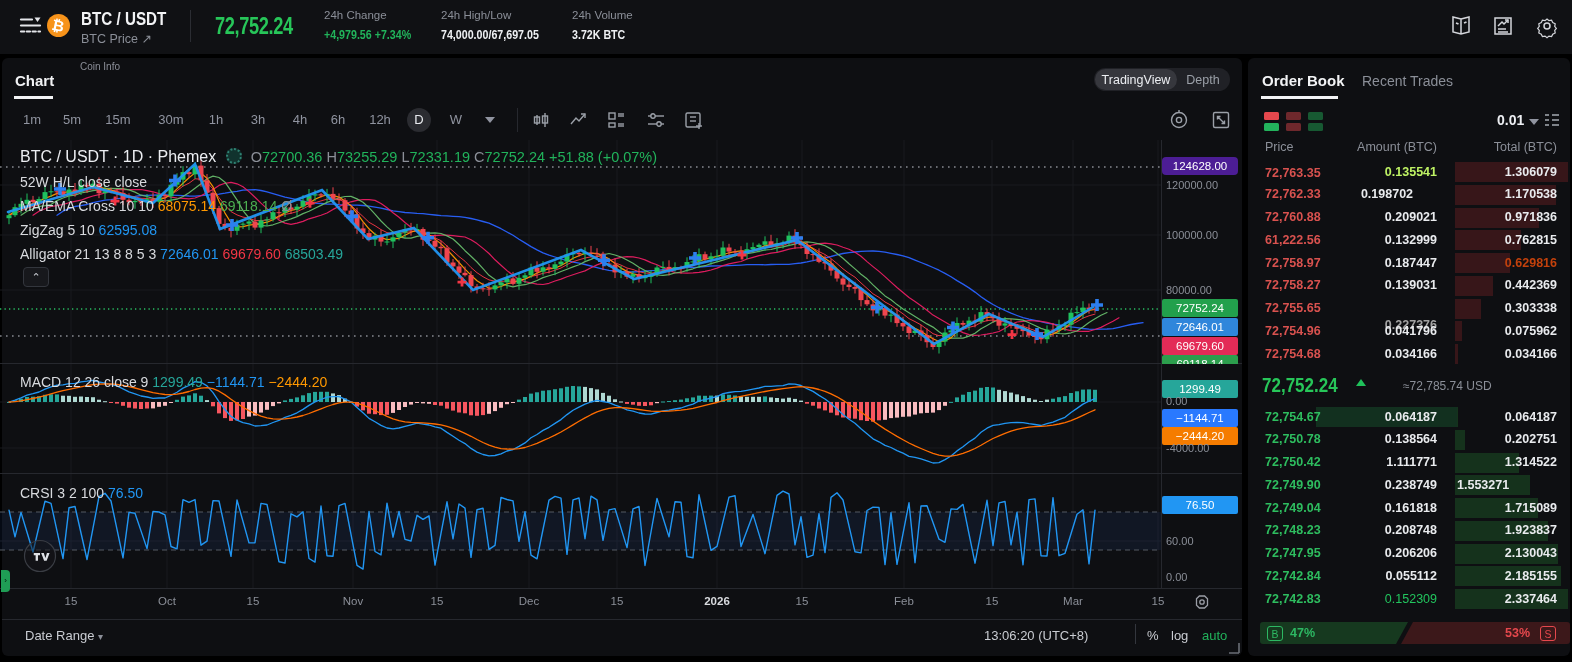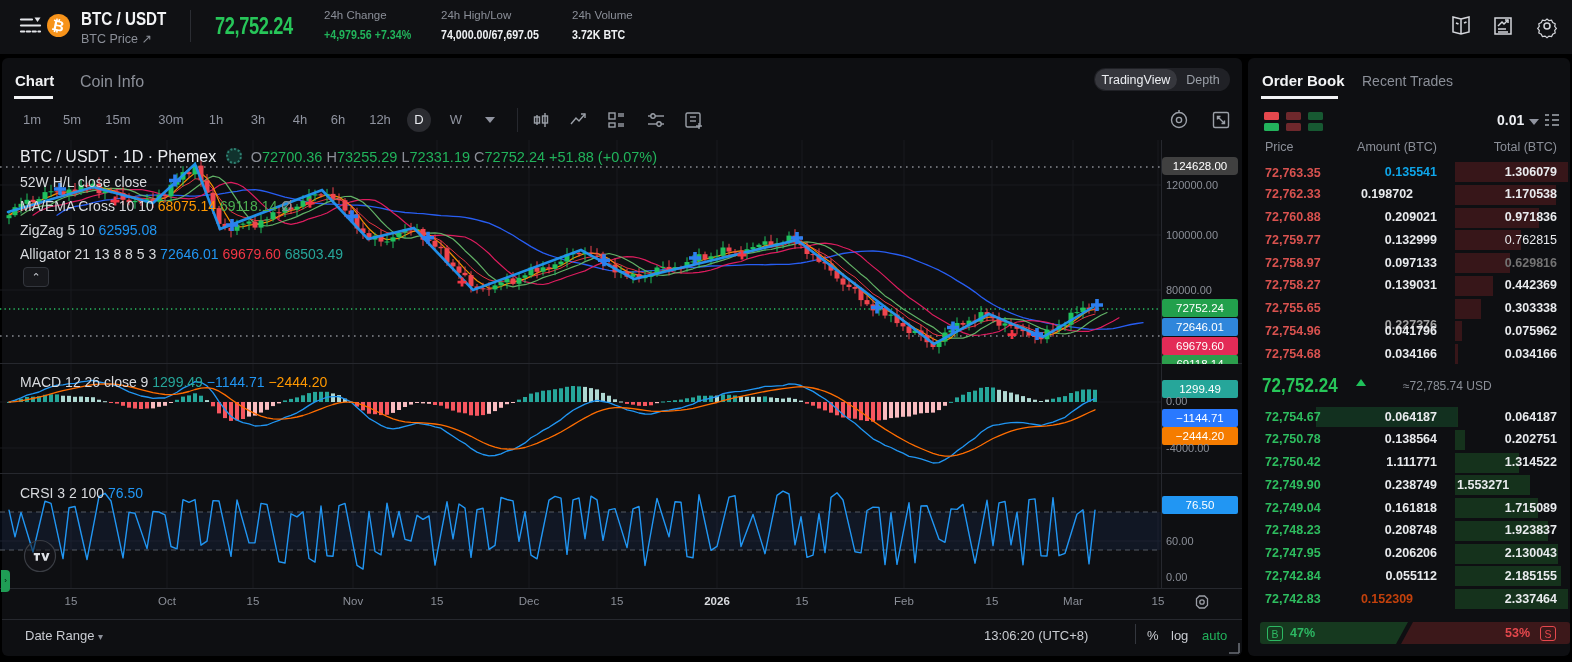--- a/index.html
+++ b/index.html
@@ -43,21 +43,21 @@
       </g>
 <g transform="translate(107,20)">
         <circle cx="0" cy="0" r="3"></circle>
         <path d="M0,-8.5 l2.4,2 3.2,-0.6 1.4,3 3,1.4 -0.6,3.2 2,2.4 -2,2.4 0.6,3.2 -3,1.4 -1.4,3 -3.2,-0.6 -2.4,2 -2.4,-2 -3.2,0.6 -1.4,-3 -3,-1.4 0.6,-3.2 -2,-2.4 2,-2.4 -0.6,-3.2 3,-1.4 1.4,-3 3.2,0.6 z" transform="scale(0.82)"></path>
       </g>
 </g>
   </svg>
 
 <div style="position:absolute;left:15px;top:72px;font-size:15px;font-weight:700;color:#f2f3f5">Chart</div>
 <div style="position:absolute;left:14px;top:96px;width:39px;height:3px;background:#f2f3f5"></div>
-<div style="position:absolute;left:80px;top:73px;font-size:16px;color:#8b8f98">Coin Info</div>
+<div style="position:absolute;left:80px;top:61px;font-size:10px;color:#8b8f98">Coin Info</div>
 <div style="position:absolute;left:1094px;top:68px;width:136px;height:23px;background:#202126;border-radius:12px"></div>
 <div style="position:absolute;left:1095px;top:69px;width:82px;height:21px;background:#36373d;border-radius:11px"></div>
 <div style="position:absolute;left:1136px;top:73px;transform:translateX(-50%);font-size:12.5px;color:#eceef2">TradingView</div>
 <div style="position:absolute;left:1203px;top:73px;transform:translateX(-50%);font-size:12.5px;color:#9ba0a8">Depth</div>
 
 <div style="position:absolute;left:32px;top:112px;transform:translateX(-50%);font-size:13px;color:#9094a0">1m</div>
 <div style="position:absolute;left:72px;top:112px;transform:translateX(-50%);font-size:13px;color:#9094a0">5m</div>
 <div style="position:absolute;left:118px;top:112px;transform:translateX(-50%);font-size:13px;color:#9094a0">15m</div>
 <div style="position:absolute;left:171px;top:112px;transform:translateX(-50%);font-size:13px;color:#9094a0">30m</div>
 <div style="position:absolute;left:216px;top:112px;transform:translateX(-50%);font-size:13px;color:#9094a0">1h</div>
@@ -747,21 +747,21 @@
  <span style="color:#8b8f98">O</span><span style="color:#21b35b">72700.36</span> <span style="color:#8b8f98">H</span><span style="color:#21b35b">73255.29</span> <span style="color:#8b8f98">L</span><span style="color:#21b35b">72331.19</span> <span style="color:#8b8f98">C</span><span style="color:#21b35b">72752.24 +51.88 (+0.07%)</span></span></div>
 <div style="position:absolute;left:20px;top:174px;font-size:14px;color:#d8dade">52W H/L close close</div>
 <div style="position:absolute;left:20px;top:198px;font-size:14px;color:#d8dade">MA/EMA Cross 10 10 <span style="color:#ff9800">68075.14</span> <span style="color:#4caf50">69118.14</span> <span style="color:#8b8f98">Ø</span></div>
 <div style="position:absolute;left:20px;top:222px;font-size:14px;color:#d8dade">ZigZag 5 10 <span style="color:#2196f3">62595.08</span></div>
 <div style="position:absolute;left:20px;top:246px;font-size:14px;color:#d8dade">Alligator 21 13 8 8 5 3 <span style="color:#2196f3">72646.01</span> <span style="color:#f23645">69679.60</span> <span style="color:#26a69a">68503.49</span></div>
 <div style="position:absolute;left:23px;top:267px;width:26px;height:20px;border:1px solid #33363d;border-radius:4px;background:#17181c;color:#c8cbd1;text-align:center;font-size:11px;line-height:19px">⌃</div>
 <div style="position:absolute;left:20px;top:374px;font-size:14px;color:#d8dade">MACD 12 26 close 9 <span style="color:#26A69A">1299.49</span> <span style="color:#2196f3">−1144.71</span> <span style="color:#ff9800">−2444.20</span></div>
 <div style="position:absolute;left:20px;top:485px;font-size:14px;color:#d8dade">CRSI 3 2 100 <span style="color:#2196f3">76.50</span></div>
 <div style="position:absolute;left:1px;top:570px;width:9px;height:22px;background:#1f9d55;border-radius:0 4px 4px 0;color:#03180b;font-size:8px;line-height:22px;text-align:center">›</div>
 
-<div style="position:absolute;left:1162px;top:157px;width:76px;height:18px;background:#404040;border-radius:4px;color:#fff;font-size:11.5px;line-height:18px;text-align:center;">124628.00</div>
+<div style="position:absolute;left:1162px;top:157px;width:76px;height:18px;background:#4c1d95;border-radius:4px;color:#fff;font-size:11.5px;line-height:18px;text-align:center;">124628.00</div>
 <div style="position:absolute;left:1166px;top:179px;font-size:11px;color:#8b8f98;line-height:12px">120000.00</div>
 <div style="position:absolute;left:1166px;top:229px;font-size:11px;color:#8b8f98;line-height:12px">100000.00</div>
 <div style="position:absolute;left:1166px;top:284px;font-size:11px;color:#8b8f98;line-height:12px">80000.00</div>
 <div style="position:absolute;left:1162px;top:299px;width:76px;height:18px;background:#22a04c;border-radius:2px;color:#fff;font-size:11.5px;line-height:18px;text-align:center;">72752.24</div>
 <div style="position:absolute;left:1162px;top:318px;width:76px;height:18px;background:#2f86db;border-radius:2px;color:#fff;font-size:11.5px;line-height:18px;text-align:center;">72646.01</div>
 <div style="position:absolute;left:1162px;top:337px;width:76px;height:18px;background:#e32b57;border-radius:2px;color:#fff;font-size:11.5px;line-height:18px;text-align:center;">69679.60</div>
 <div style="position:absolute;left:1162px;top:355px;width:76px;height:8.5px;overflow:hidden">
     <div style="width:76px;height:18px;background:#2c9e4d;border-radius:2px;color:#fff;font-size:11.5px;line-height:18px;text-align:center">69118.14</div>
   </div>
 <div style="position:absolute;left:1162px;top:380px;width:76px;height:18px;background:#26A69A;border-radius:2px;color:#fff;font-size:11.5px;line-height:18px;text-align:center;">1299.49</div>
@@ -805,38 +805,38 @@
       <line x1="8" y1="8" x2="15" y2="8"></line>
       <line x1="1" y1="13" x2="5" y2="13"></line>
       <line x1="8" y1="13" x2="15" y2="13"></line>
     </g>
   </svg>
 <div style="position:absolute;left:1265px;top:140px;font-size:12.5px;color:#8b8f98">Price</div>
 <div style="position:absolute;left:1337px;top:140px;width:100px;text-align:right;font-size:12.5px;color:#8b8f98">Amount (BTC)</div>
 <div style="position:absolute;left:1457px;top:140px;width:100px;text-align:right;font-size:12.5px;color:#8b8f98">Total (BTC)</div>
 <div style="position:absolute;left:1455px;top:162.0px;width:113.0px;height:20px;background:#371619"></div>
 <div style="position:absolute;left:1265px;top:166px;font-size:12.5px;font-weight:600;color:#d9524f">72,763.35</div>
-<div style="position:absolute;left:1337px;top:164.5px;width:100px;text-align:right;font-size:12.5px;font-weight:600;color:#0ea5e9">0.135541</div>
+<div style="position:absolute;left:1337px;top:164.5px;width:100px;text-align:right;font-size:12.5px;font-weight:600;color:#bef264">0.135541</div>
 <div style="position:absolute;left:1457px;top:164.5px;width:100px;text-align:right;font-size:12.5px;font-weight:600;color:#e9ebee">1.306079</div>
 <div style="position:absolute;left:1455px;top:184.8px;width:101.3px;height:20px;background:#371619"></div>
 <div style="position:absolute;left:1265px;top:187.2px;font-size:12.5px;font-weight:600;color:#d9524f">72,762.33</div>
 <div style="position:absolute;left:1337px;top:187.2px;width:100px;text-align:center;font-size:12.5px;font-weight:600;color:#e9ebee">0.198702</div>
 <div style="position:absolute;left:1457px;top:187.2px;width:100px;text-align:right;font-size:12.5px;font-weight:600;color:#e9ebee">1.170538</div>
 <div style="position:absolute;left:1455px;top:207.5px;width:84.1px;height:20px;background:#371619"></div>
 <div style="position:absolute;left:1265px;top:210.0px;font-size:12.5px;font-weight:600;color:#d9524f">72,760.88</div>
 <div style="position:absolute;left:1337px;top:210.0px;width:100px;text-align:right;font-size:12.5px;font-weight:600;color:#e9ebee">0.209021</div>
 <div style="position:absolute;left:1457px;top:210.0px;width:100px;text-align:right;font-size:12.5px;font-weight:600;color:#e9ebee">0.971836</div>
 <div style="position:absolute;left:1455px;top:230.2px;width:66.0px;height:20px;background:#371619"></div>
-<div style="position:absolute;left:1265px;top:232.8px;font-size:12.5px;font-weight:600;color:#d9524f">72,759.77</div>
+<div style="position:absolute;left:1265px;top:232.8px;font-size:12.5px;font-weight:600;color:#d9524f">61,222.56</div>
 <div style="position:absolute;left:1337px;top:232.8px;width:100px;text-align:right;font-size:12.5px;font-weight:600;color:#e9ebee">0.132999</div>
-<div style="position:absolute;left:1457px;top:232.8px;width:100px;text-align:right;font-size:12.5px;font-weight:400;color:#e9ebee">0.762815</div>
+<div style="position:absolute;left:1457px;top:232.8px;width:100px;text-align:right;font-size:12.5px;font-weight:700;color:#e9ebee">0.762815</div>
 <div style="position:absolute;left:1455px;top:253.0px;width:54.5px;height:20px;background:#371619"></div>
 <div style="position:absolute;left:1265px;top:255.5px;font-size:12.5px;font-weight:600;color:#d9524f">72,758.97</div>
-<div style="position:absolute;left:1337px;top:255.5px;width:100px;text-align:right;font-size:12.5px;font-weight:600;color:#e9ebee">0.097133</div>
-<div style="position:absolute;left:1457px;top:255.5px;width:100px;text-align:right;font-size:12.5px;font-weight:600;color:#737373">0.629816</div>
+<div style="position:absolute;left:1337px;top:255.5px;width:100px;text-align:right;font-size:12.5px;font-weight:600;color:#e9ebee">0.187447</div>
+<div style="position:absolute;left:1457px;top:255.5px;width:100px;text-align:right;font-size:12.5px;font-weight:600;color:#c2410c">0.629816</div>
 <div style="position:absolute;left:1455px;top:275.8px;width:38.3px;height:20px;background:#371619"></div>
 <div style="position:absolute;left:1265px;top:278.2px;font-size:12.5px;font-weight:600;color:#d9524f">72,758.27</div>
 <div style="position:absolute;left:1337px;top:278.2px;width:100px;text-align:right;font-size:12.5px;font-weight:600;color:#e9ebee">0.139031</div>
 <div style="position:absolute;left:1457px;top:278.2px;width:100px;text-align:right;font-size:12.5px;font-weight:600;color:#e9ebee">0.442369</div>
 <div style="position:absolute;left:1455px;top:298.5px;width:26.2px;height:20px;background:#371619"></div>
 <div style="position:absolute;left:1265px;top:301.0px;font-size:12.5px;font-weight:600;color:#d9524f">72,755.65</div>
 <div style="position:absolute;left:1337px;top:318px;width:100px;text-align:right;font-size:12.5px;font-weight:600;color:#a3a3a3">0.227376</div>
 <div style="position:absolute;left:1457px;top:301.0px;width:100px;text-align:right;font-size:12.5px;font-weight:600;color:#e9ebee">0.303338</div>
 <div style="position:absolute;left:1455px;top:321.2px;width:6.6px;height:20px;background:#371619"></div>
 <div style="position:absolute;left:1265px;top:323.8px;font-size:12.5px;font-weight:600;color:#d9524f">72,754.96</div>
@@ -878,21 +878,21 @@
 <div style="position:absolute;left:1455px;top:543.5px;width:103.0px;height:20px;background:#15321c"></div>
 <div style="position:absolute;left:1265px;top:546.0px;font-size:12.5px;font-weight:600;color:#2ebd5f">72,747.95</div>
 <div style="position:absolute;left:1337px;top:546.0px;width:100px;text-align:right;font-size:12.5px;font-weight:600;color:#e9ebee">0.206206</div>
 <div style="position:absolute;left:1457px;top:546.0px;width:100px;text-align:right;font-size:12.5px;font-weight:600;color:#e9ebee">2.130043</div>
 <div style="position:absolute;left:1455px;top:566.2px;width:105.6px;height:20px;background:#15321c"></div>
 <div style="position:absolute;left:1265px;top:568.8px;font-size:12.5px;font-weight:600;color:#2ebd5f">72,742.84</div>
 <div style="position:absolute;left:1337px;top:568.8px;width:100px;text-align:right;font-size:12.5px;font-weight:600;color:#e9ebee">0.055112</div>
 <div style="position:absolute;left:1457px;top:568.8px;width:100px;text-align:right;font-size:12.5px;font-weight:600;color:#e9ebee">2.185155</div>
 <div style="position:absolute;left:1455px;top:589.0px;width:113.0px;height:20px;background:#15321c"></div>
 <div style="position:absolute;left:1265px;top:591.5px;font-size:12.5px;font-weight:600;color:#2ebd5f">72,742.83</div>
-<div style="position:absolute;left:1337px;top:591.5px;width:100px;text-align:center;font-size:12.5px;font-weight:700;color:#c2410c">0.152309</div>
+<div style="position:absolute;left:1337px;top:591.5px;width:100px;text-align:right;font-size:12.5px;font-weight:400;color:#22c55e">0.152309</div>
 <div style="position:absolute;left:1457px;top:591.5px;width:100px;text-align:right;font-size:12.5px;font-weight:600;color:#e9ebee">2.337464</div>
 <svg width="310" height="22" viewBox="0 0 310 22" style="position:absolute;left:1260px;top:622px">
 <path d="M3,0 H148 L136,22 H3 A3,3 0 0 1 0,19 V3 A3,3 0 0 1 3,0 Z" fill="#16391f"></path>
 <path d="M153,0 H307 A3,3 0 0 1 310,3 V19 A3,3 0 0 1 307,22 H141 Z" fill="#3c181a"></path>
 </svg>
 <div style="position:absolute;left:1267px;top:626px;width:16px;height:15px;border:1.2px solid #2db863;border-radius:3px;color:#2db863;font-size:10.5px;text-align:center;line-height:15px">B</div>
 <div style="position:absolute;left:1290px;top:626px;font-size:12.5px;font-weight:700;color:#2db863">47%</div>
 <div style="position:absolute;left:1505px;top:626px;font-size:12.5px;font-weight:700;color:#e5484d">53%</div>
 <div style="position:absolute;left:1540px;top:626px;width:16px;height:15px;border:1.2px solid #e5484d;border-radius:3px;color:#e5484d;font-size:10.5px;text-align:center;line-height:15px">S</div>
 

